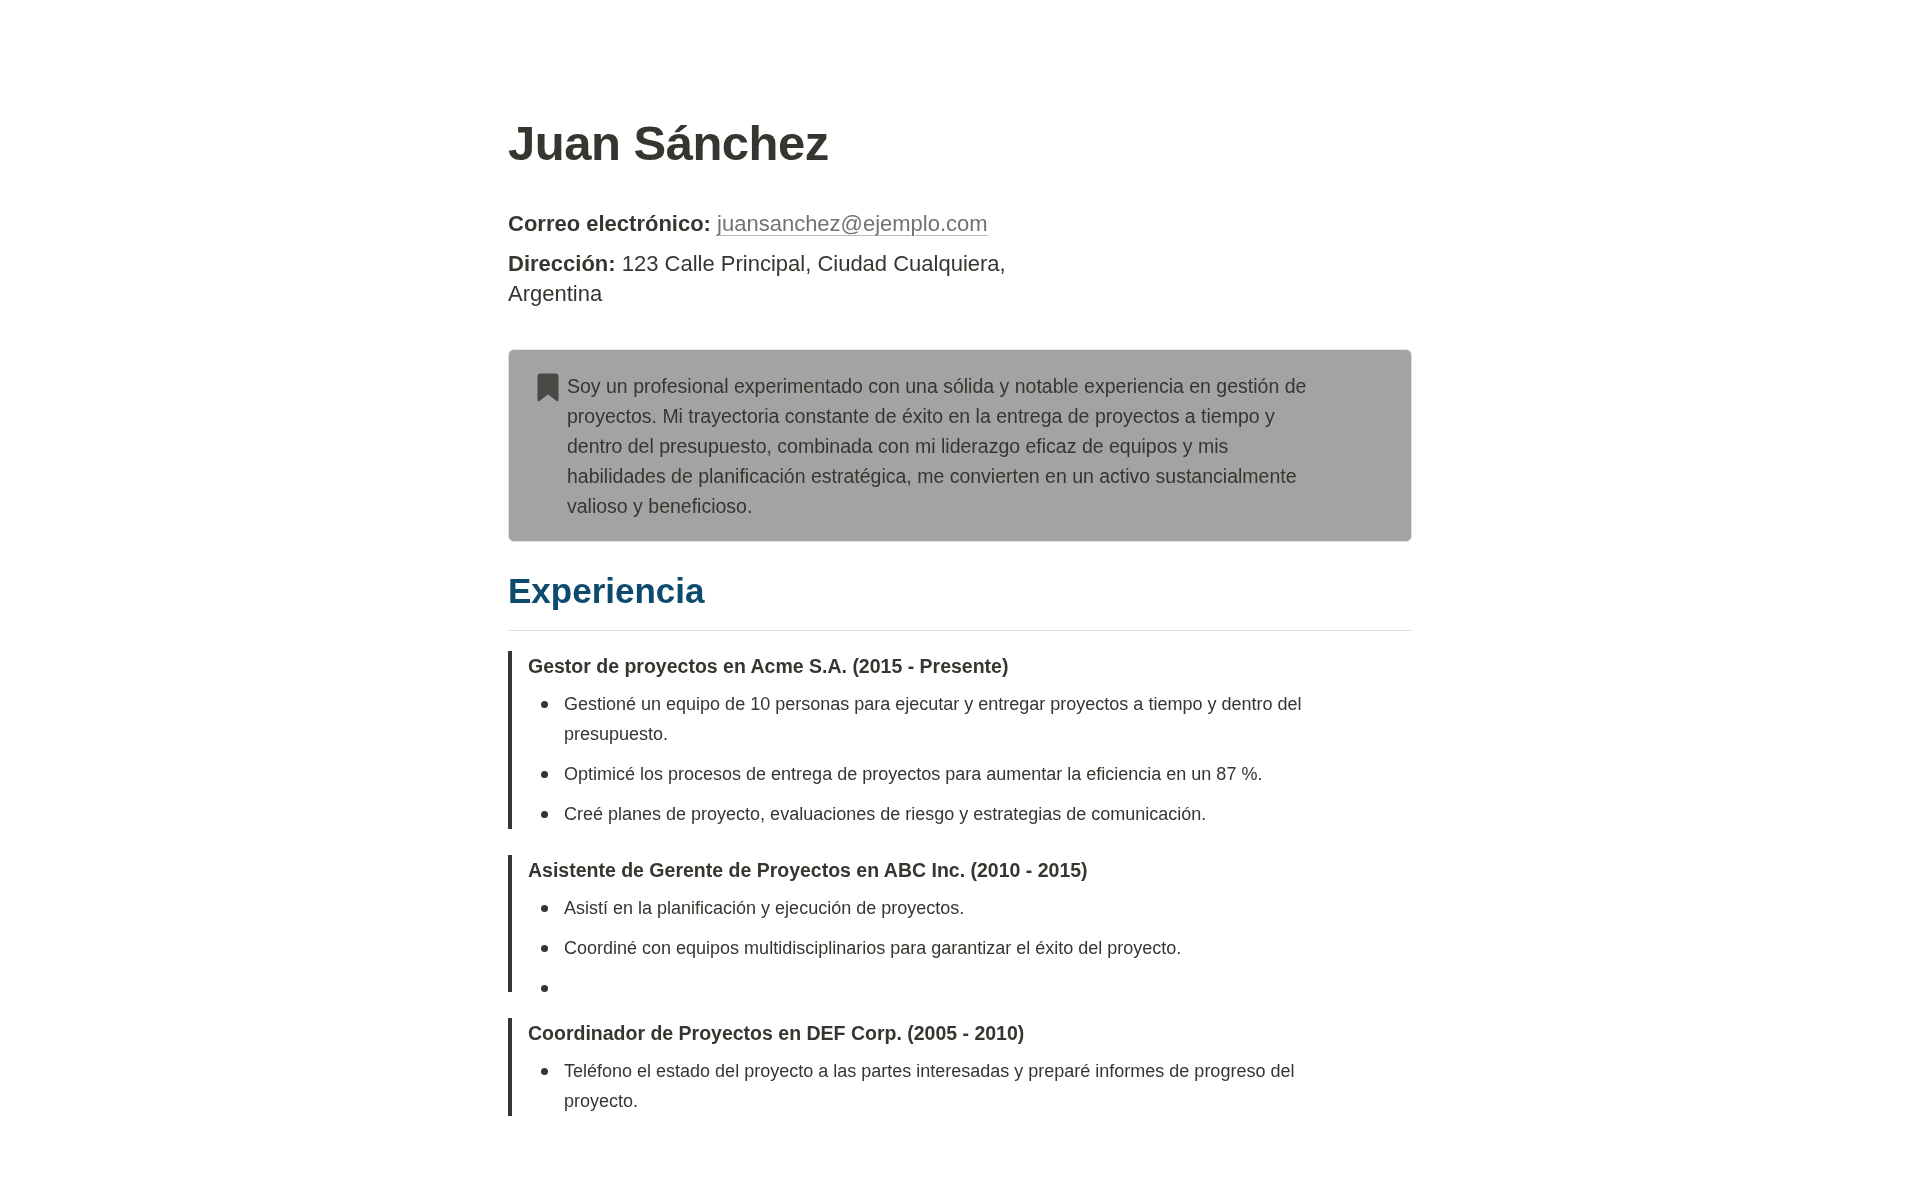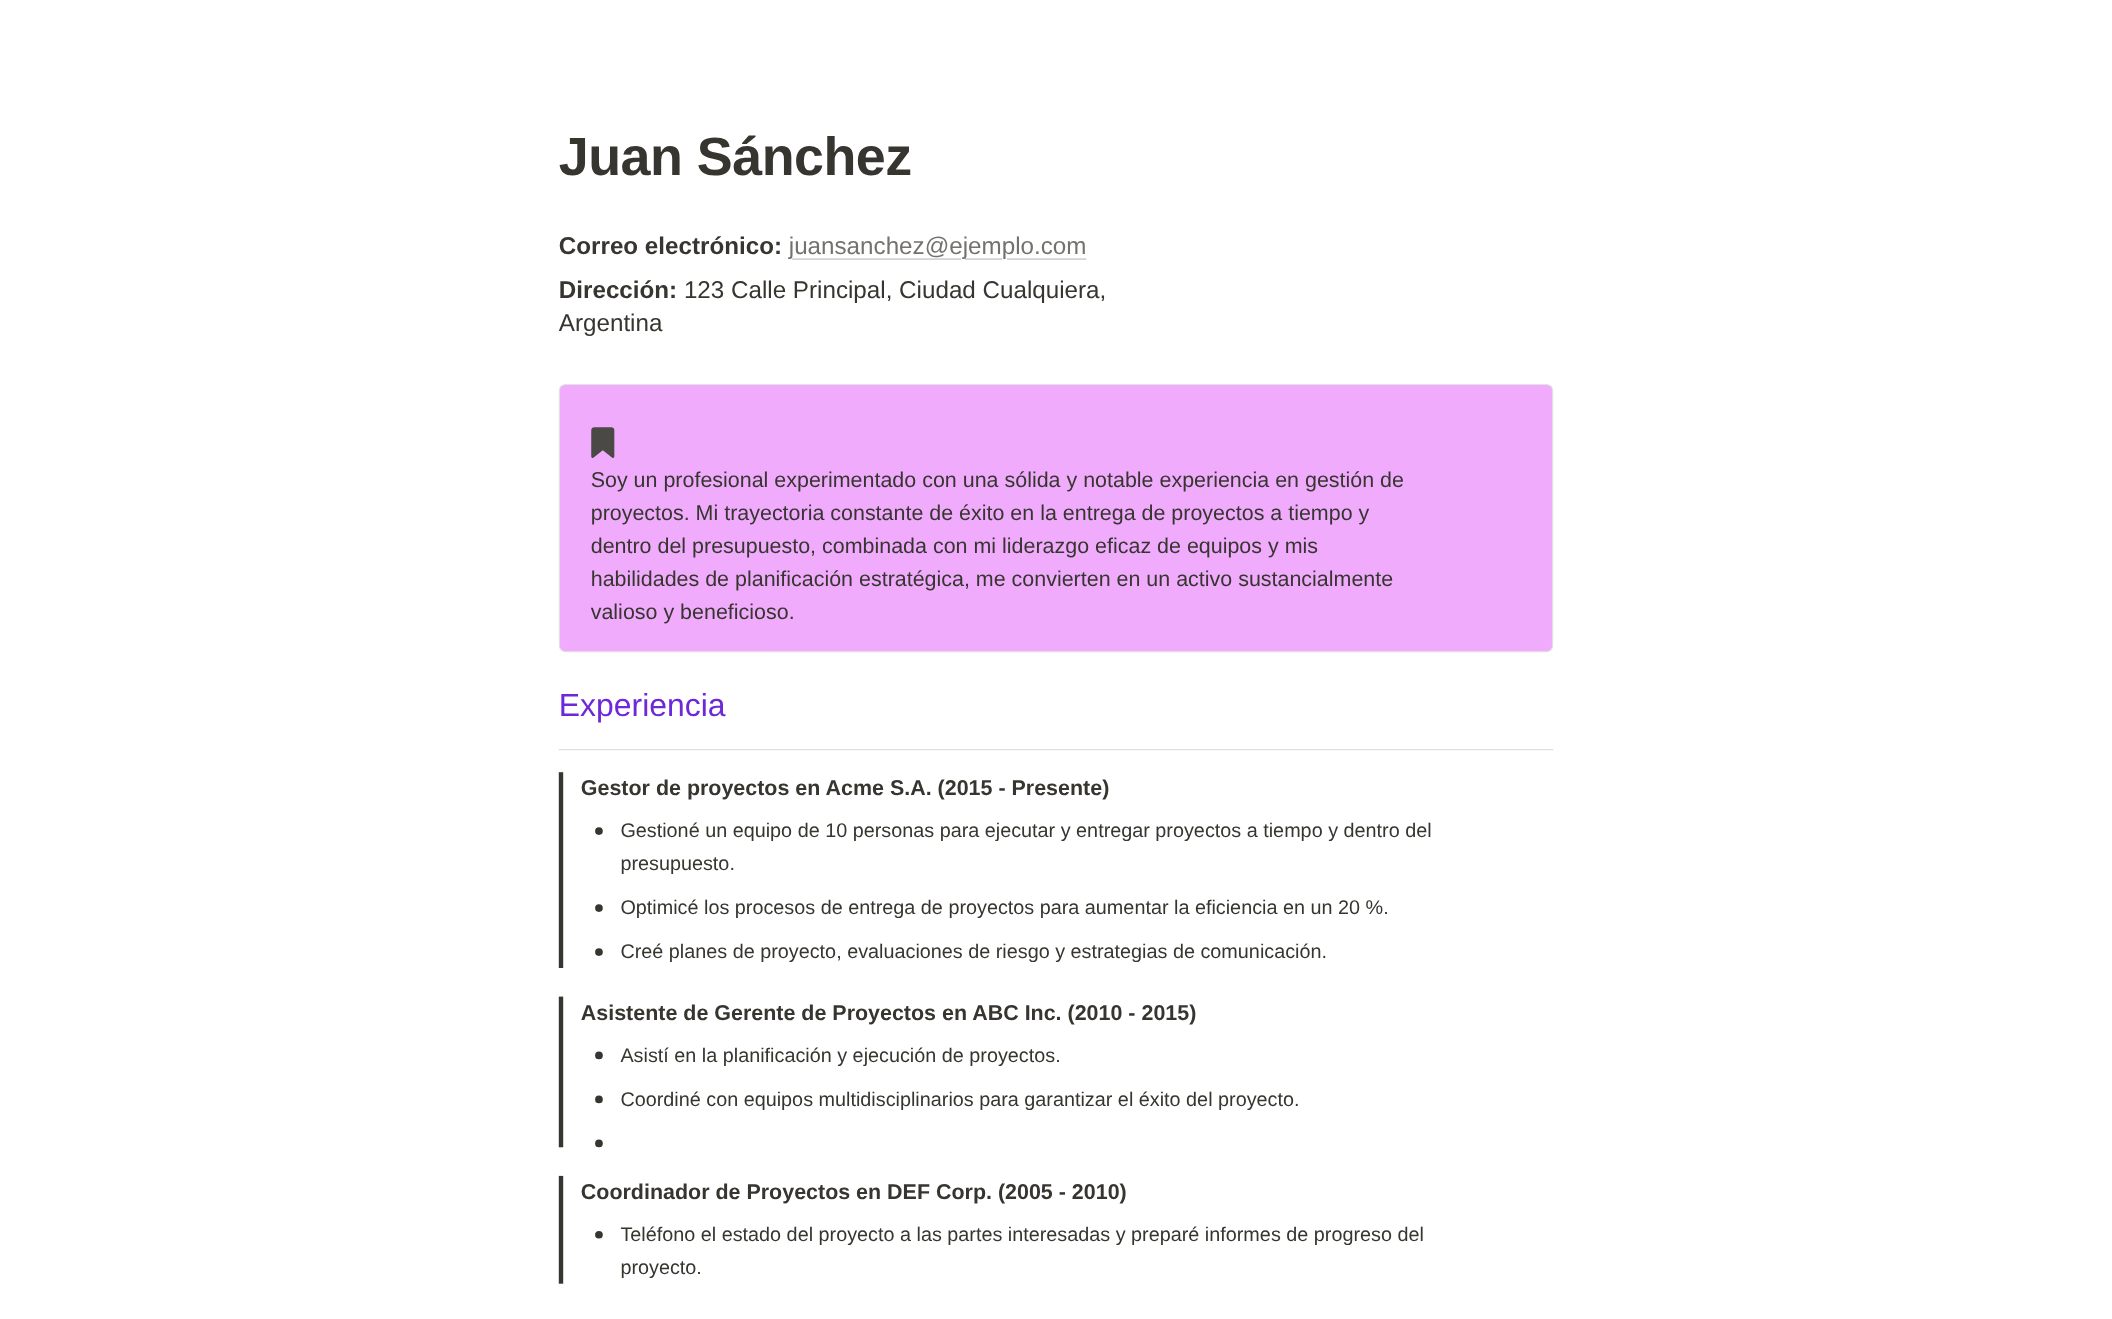--- a/index.html
+++ b/index.html
@@ -38,36 +38,35 @@
     text-decoration-thickness: 1px;
     text-underline-offset: 4px;
     cursor: pointer;
   }
 
   
   .callout {
     margin-top: 30px;
     border: 1px solid #E3E2E0;
     border-radius: 6px;
-    padding: 36px 16px 20px 28px;
+    padding: 21px 16px 20px 28px;
     display: flex;
     align-items: flex-start;
-    background: #f0abfc;
-    flex-direction: column;
+    background: #a3a3a3;
   }
   .callout-icon { flex: none; width: 22px; margin: 2px 8px 0 0; }
   .callout-text { font-size: 19.5px; line-height: 30px; max-width: 745px; }
 
   
   h2.section-heading {
     margin-top: 30px;
-    font-size: 29px;
+    font-size: 35px;
     line-height: 38px;
-    font-weight: 400;
-    color: #6d28d9;
+    font-weight: 700;
+    color: #0c4a6e;
   }
   .divider {
     border: none;
     border-top: 1px solid rgba(55,53,47,0.16);
     height: 0;
     margin: 20px 0 0 0;
   }
 
   
   .jobs { margin-top: 20px; }
@@ -124,21 +123,21 @@
   <div class="quote">
     <div class="job-title">Gestor de proyectos en Acme S.A. (2015 - Presente)</div>
     <ul class="bullet-list">
   <li class="bullet-item">
     <span class="bullet-dot"></span>
     <span class="bullet-text">Gestioné un equipo de 10 personas para ejecutar y entregar proyectos a tiempo y dentro del presupuesto.</span>
   </li>
 
   <li class="bullet-item">
     <span class="bullet-dot"></span>
-    <span class="bullet-text">Optimicé los procesos de entrega de proyectos para aumentar la eficiencia en un 20 %.</span>
+    <span class="bullet-text">Optimicé los procesos de entrega de proyectos para aumentar la eficiencia en un 87 %.</span>
   </li>
 
   <li class="bullet-item">
     <span class="bullet-dot"></span>
     <span class="bullet-text">Creé planes de proyecto, evaluaciones de riesgo y estrategias de comunicación.</span>
   </li>
 </ul>
   </div>
 
   <div class="quote">

